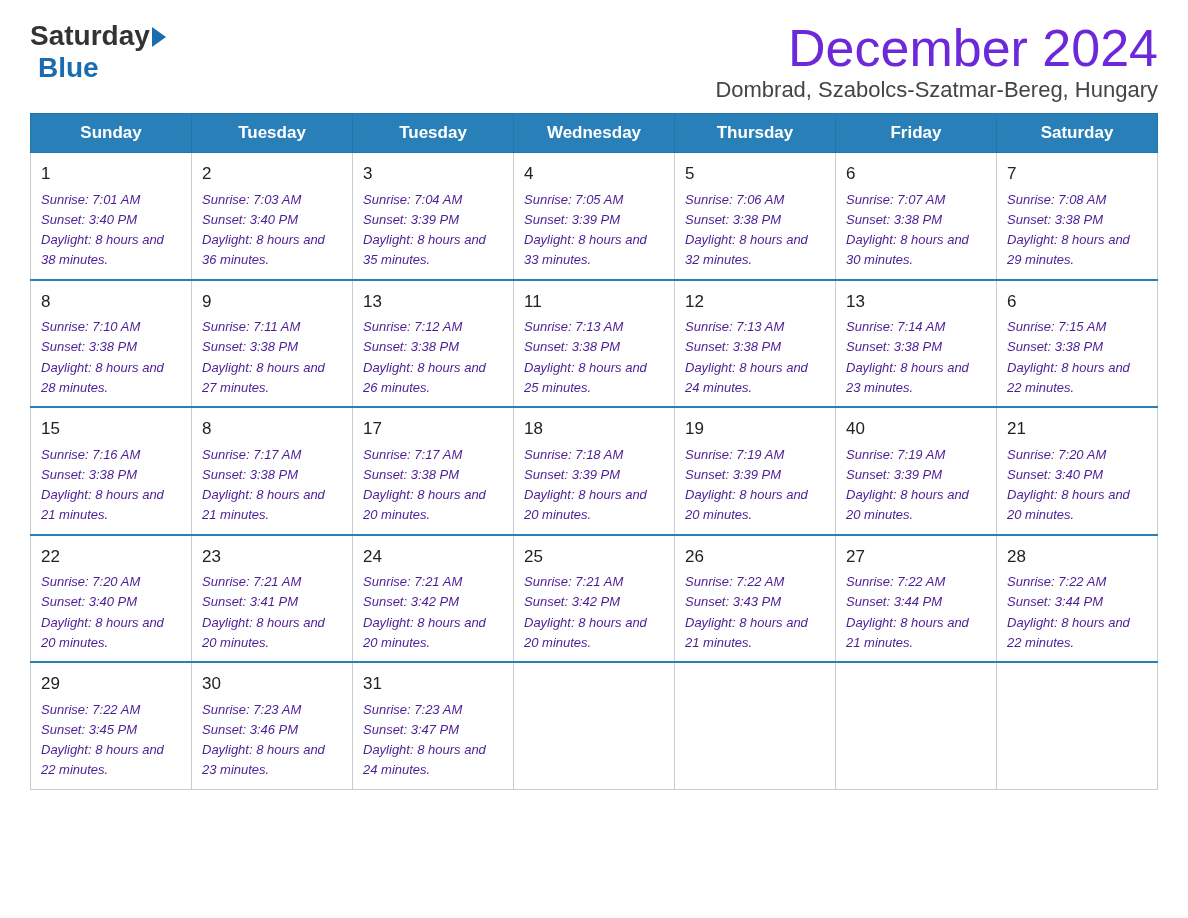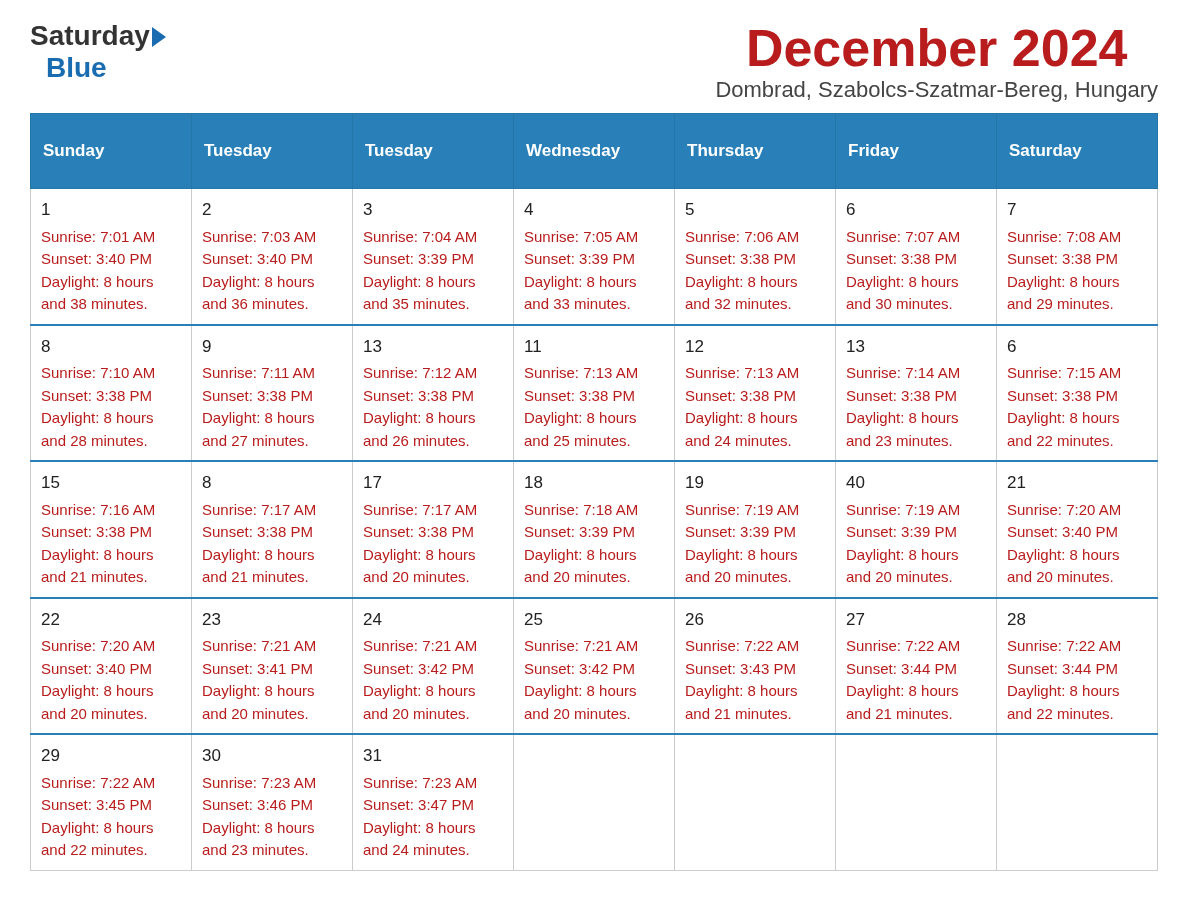--- a/index.html
+++ b/index.html
@@ -33,41 +33,40 @@
       border-top: 10px solid transparent;
       border-bottom: 10px solid transparent;
       margin-left: 2px;
       margin-top: 2px;
     }
     .title-area {
       text-align: right;
     }
     .month-title {
       font-size: 52px;
-      font-weight: bold;
-      color: #b91c1c;
+      font-weight: normal;
+      color: #6d28d9;
       line-height: 1.1;
-      text-align: center;
     }
     .location-title {
       font-size: 22px;
       color: #444;
     }
     .calendar-table {
       width: 100%;
       border-collapse: collapse;
       margin-top: 10px;
     }
     .calendar-table th {
       background-color: #2980b9;
       color: #fff;
       font-size: 17px;
       font-weight: bold;
-      padding: 27px 12px;
-      text-align: left;
+      padding: 9px 12px;
+      text-align: center;
       border: 1px solid #2475a8;
     }
     .calendar-table td {
       vertical-align: top;
       padding: 8px 10px;
       border: 1px solid #ccc;
       width: calc(100% / 7);
       min-height: 110px;
       font-size: 13.5px;
       color: #333;
@@ -81,39 +80,40 @@
       margin-left: 16px;
     }
     .day-number {
       font-size: 17px;
       font-weight: normal;
       color: #222;
       display: block;
       margin-bottom: 3px;
     }
     .day-info {
-      font-size: 15px;
-      color: #b91c1c;
+      font-size: 13px;
+      color: #4c1d95;
+      font-style: italic;
     }
     .empty-cell {
       background: #fff;
     }
     .logo-wrapper {
       display: flex;
       flex-direction: column;
       align-items: flex-start;
     }
     .logo-line1 {
       display: flex;
       align-items: center;
     }
     .logo-line2 {
       display: flex;
       align-items: center;
-      margin-left: 16px;
+      margin-left: 8px;
     }
   </style>
 </head>
 <body>
 
 <div class="header">
   <div class="logo-wrapper">
     <div class="logo-line1">
       <span class="logo-text-general">Saturday</span>
       <div class="logo-arrow"></div>

